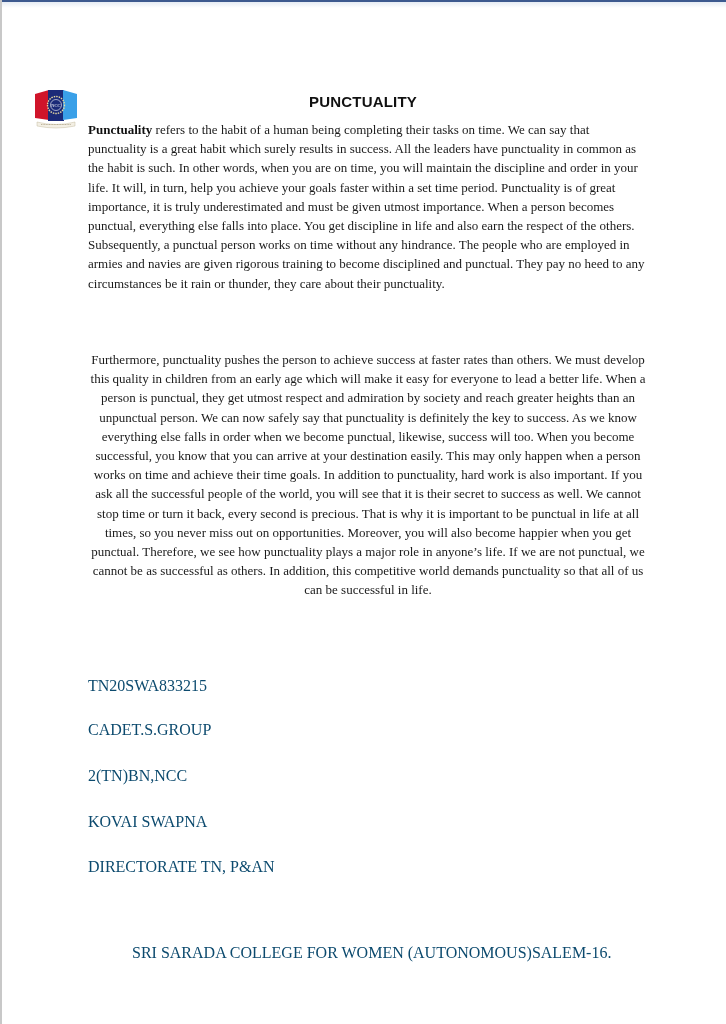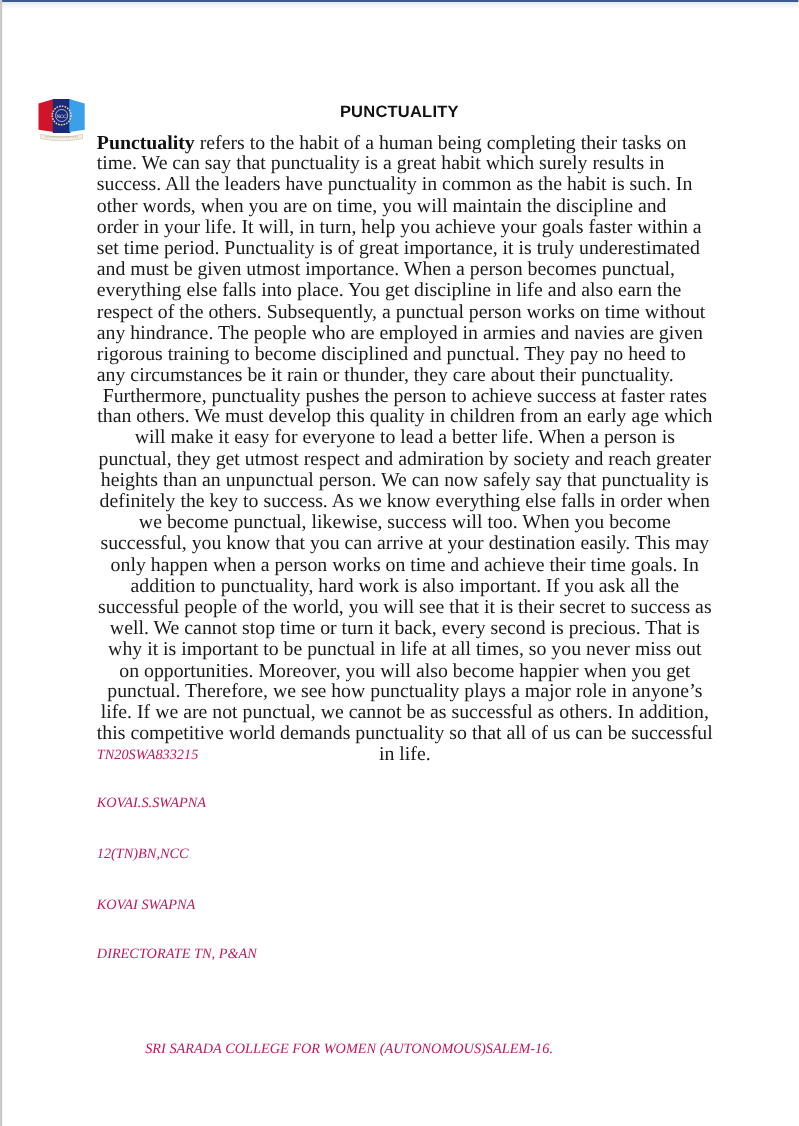--- a/index.html
+++ b/index.html
@@ -53,35 +53,34 @@
       font-weight: bold;
       font-size: 15px;
       letter-spacing: 0.2px;
       color: #111;
       margin: 0;
     }
     .body-text {
       position: absolute;
       left: 88px;
       width: 560px;
-      font-size: 18px;
+      font-size: 13px;
       line-height: 19.2px;
       margin: 0;
       color: #1a1a1a;
     }
     .para-1 { top: 120px; }
     .para-2 { top: 350px; text-align: center; }
     .body-text b { font-weight: bold; color: #111; }
     .sig {
       position: absolute;
       left: 88px;
-      font-style: italic;
-      font-size: 13px;
+      font-size: 16px;
       line-height: 19px;
-      color: #be185d;
+      color: #0c4a6e;
       margin: 0;
       white-space: nowrap;
     }
   </style>
 </head>
 <body>
 
 <div class="top-bar"></div>
 <div class="top-shade"></div>
 <div class="left-edge"></div>
@@ -104,17 +103,17 @@
   </svg>
 </div>
 
 <h1 class="title">PUNCTUALITY</h1>
 
 <p class="body-text para-1"><b>Punctuality</b><span> refers to the habit of a human being completing their tasks on time. We can say that punctuality is a great habit which surely results in success. All the leaders have punctuality in common as the habit is such. In other words, when you are on time, you will maintain the discipline and order in your life. It will, in turn, help you achieve your goals faster within a set time period. Punctuality is of great importance, it is truly underestimated and must be given utmost importance. When a person becomes punctual, everything else falls into place. You get discipline in life and also earn the respect of the others. Subsequently, a punctual person works on time without any hindrance. The people who are employed in armies and navies are given rigorous training to become disciplined and punctual. They pay no heed to any circumstances be it rain or thunder, they care about their punctuality.</span></p>
 
 <p class="body-text para-2">Furthermore, punctuality pushes the person to achieve success at faster rates than others. We must develop this quality in children from an early age which will make it easy for everyone to lead a better life. When a person is punctual, they get utmost respect and admiration by society and reach greater heights than an unpunctual person. We can now safely say that punctuality is definitely the key to success. As we know everything else falls in order when we become punctual, likewise, success will too. When you become successful, you know that you can arrive at your destination easily. This may only happen when a person works on time and achieve their time goals. In addition to punctuality, hard work is also important. If you ask all the successful people of the world, you will see that it is their secret to success as well. We cannot stop time or turn it back, every second is precious. That is why it is important to be punctual in life at all times, so you never miss out on opportunities. Moreover, you will also become happier when you get punctual. Therefore, we see how punctuality plays a major role in anyone’s life. If we are not punctual, we cannot be as successful as others. In addition, this competitive world demands punctuality so that all of us can be successful in life.</p>
 
 <p class="sig" style="top:676px;">TN20SWA833215</p>
-<p class="sig" style="top:720px;">KOVAI.S.SWAPNA</p>
-<p class="sig" style="top:766px;">12(TN)BN,NCC</p>
+<p class="sig" style="top:720px;">CADET.S.GROUP</p>
+<p class="sig" style="top:766px;">2(TN)BN,NCC</p>
 <p class="sig" style="top:812px;">KOVAI SWAPNA</p>
 <p class="sig" style="top:857px;">DIRECTORATE TN, P&amp;AN</p>
 <p class="sig" style="top:943px;margin-left:44px;">SRI SARADA COLLEGE FOR WOMEN (AUTONOMOUS)SALEM-16.</p>
 
 </body></html>

